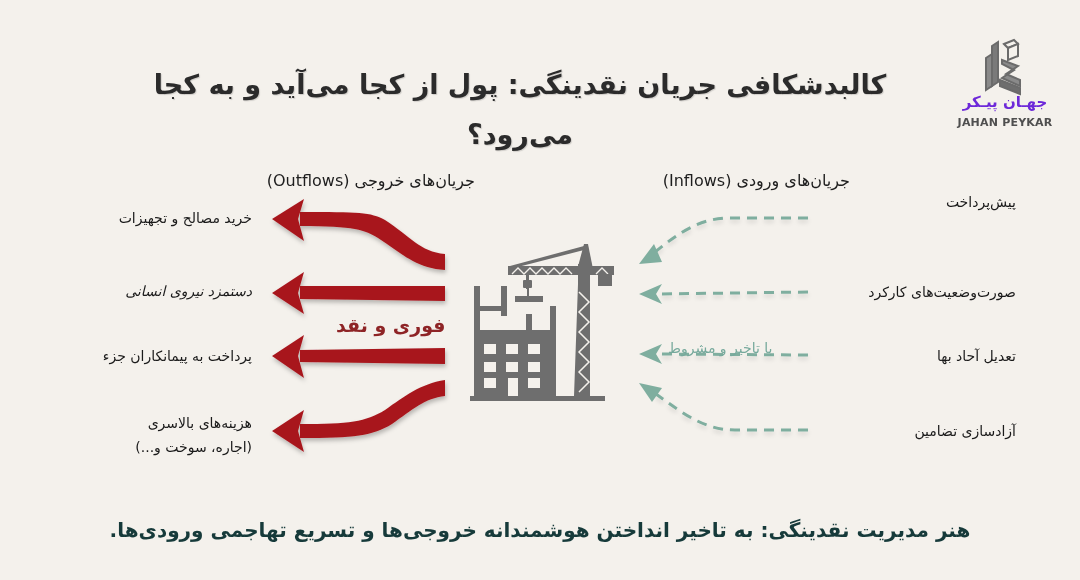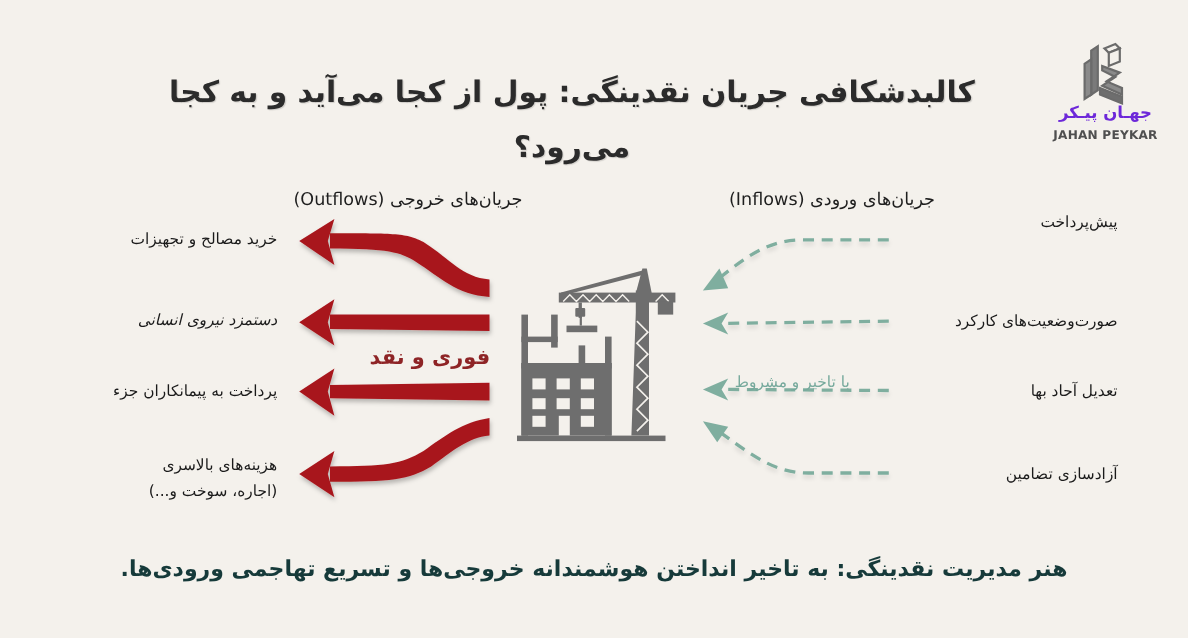--- a/index.html
+++ b/index.html
@@ -44,21 +44,21 @@
 
   .tag-red {
     left: 336px; top: 314px; font-size: 19px; font-weight: bold;
     color: #8e2426; direction: rtl;
   }
   .tag-green {
     left: 668px; top: 316px; font-size: 14px;
     color: #76a99c; direction: rtl; margin-top: 24px;
   }
   .footer {
-    left: 80px; width: 920px; top: 499px; height: 36px; line-height: 36px;
+    left: 80px; width: 920px; top: 512px; height: 36px; line-height: 36px;
     text-align: center; direction: rtl;
     font-size: 20px; font-weight: bold; color: #163a3a;
   }
   svg.flows { position: absolute; left: 0; top: 0; }
 </style>
 </head>
 <body>
 
 <div class="abs title">کالبدشکافی جریان نقدینگی: پول از کجا می‌آید و به کجا می‌رود؟</div>
 

